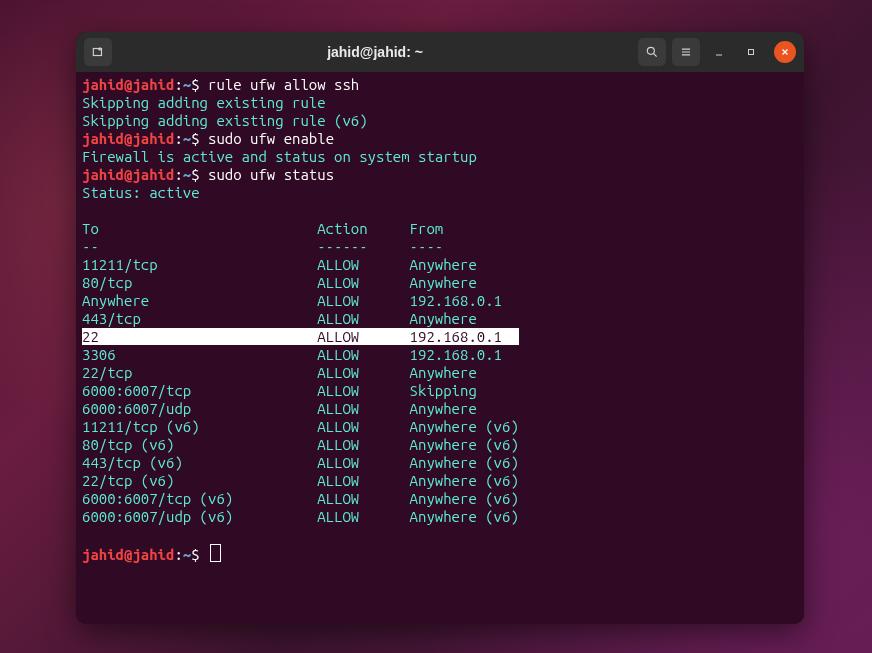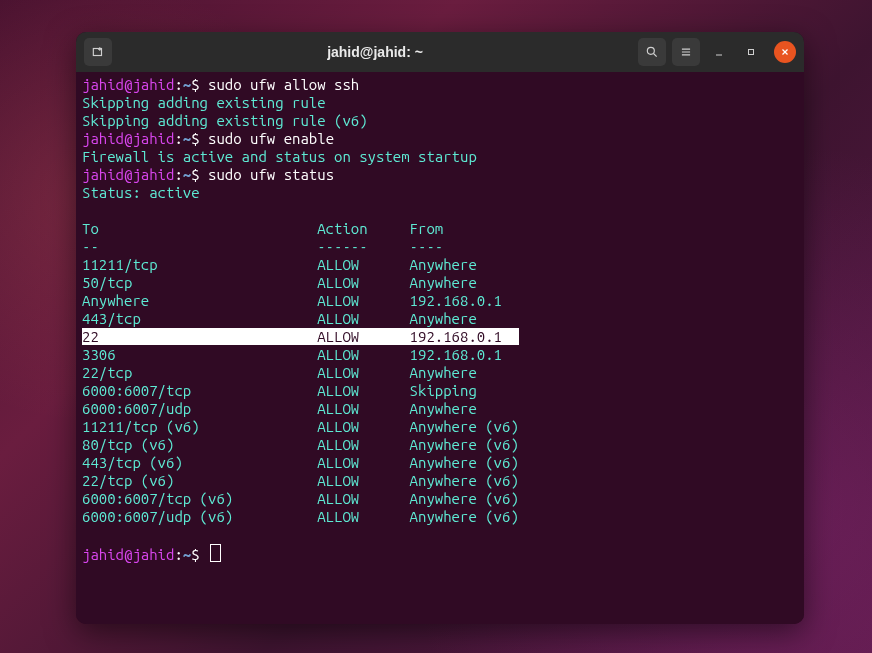--- a/index.html
+++ b/index.html
@@ -82,21 +82,21 @@
     flex: 1;
     background: #300a24;
     color: #ffffff;
     font-family: "Ubuntu Mono","DejaVu Sans Mono",Consolas,monospace;
     font-size: 15px;
     line-height: 18px;
     padding: 4px 6px;
     white-space: pre;
     overflow: hidden;
   }
-  .user { color: #d946ef; font-weight: normal; }
+  .user { color: #ef4444; font-weight: bold; }
   .colon { color: #ffffff; }
   .path { color: #729fcf; font-weight: bold; }
   .dollar { color: #ffffff; }
   .cmd { color: #ffffff; }
   .out  { color: #5eead4; }
   .hl   { background: #ffffff; color: #300a24; text-align: center; }
   .cursor {
     display: inline-block;
     width: 9px;
     height: 16px;
@@ -144,32 +144,32 @@
           </svg>
       </div>
       <div class="tb-close">
         <svg viewBox="0 0 24 24">
             <line x1="6" y1="6" x2="18" y2="18" stroke="#fff" stroke-width="3"></line>
             <line x1="18" y1="6" x2="6" y2="18" stroke="#fff" stroke-width="3"></line>
           </svg>
       </div>
     </div>
 
-    <div class="term" id="term"><span class="user">jahid@jahid</span><span class="colon">:</span><span class="path">~</span><span class="dollar">$</span> <span class="cmd">sudo ufw allow ssh</span>
+    <div class="term" id="term"><span class="user">jahid@jahid</span><span class="colon">:</span><span class="path">~</span><span class="dollar">$</span> <span class="cmd">rule ufw allow ssh</span>
 <span class="out">Skipping adding existing rule</span>
 <span class="out">Skipping adding existing rule (v6)</span>
 <span class="user">jahid@jahid</span><span class="colon">:</span><span class="path">~</span><span class="dollar">$</span> <span class="cmd">sudo ufw enable</span>
 <span class="out">Firewall is active and status on system startup</span>
 <span class="user">jahid@jahid</span><span class="colon">:</span><span class="path">~</span><span class="dollar">$</span> <span class="cmd">sudo ufw status</span>
 <span class="out">Status: active</span>
 <span class="out"></span>
 <span class="out">To                          Action     From</span>
 <span class="out">--                          ------     ----</span>
 <span class="out">11211/tcp                   ALLOW      Anywhere</span>
-<span class="out">50/tcp                      ALLOW      Anywhere</span>
+<span class="out">80/tcp                      ALLOW      Anywhere</span>
 <span class="out">Anywhere                    ALLOW      192.168.0.1</span>
 <span class="out">443/tcp                     ALLOW      Anywhere</span>
 <span class="hl">22                          ALLOW      192.168.0.1  </span>
 <span class="out">3306                        ALLOW      192.168.0.1</span>
 <span class="out">22/tcp                      ALLOW      Anywhere</span>
 <span class="out">6000:6007/tcp               ALLOW      Skipping</span>
 <span class="out">6000:6007/udp               ALLOW      Anywhere</span>
 <span class="out">11211/tcp (v6)              ALLOW      Anywhere (v6)</span>
 <span class="out">80/tcp (v6)                 ALLOW      Anywhere (v6)</span>
 <span class="out">443/tcp (v6)                ALLOW      Anywhere (v6)</span>

